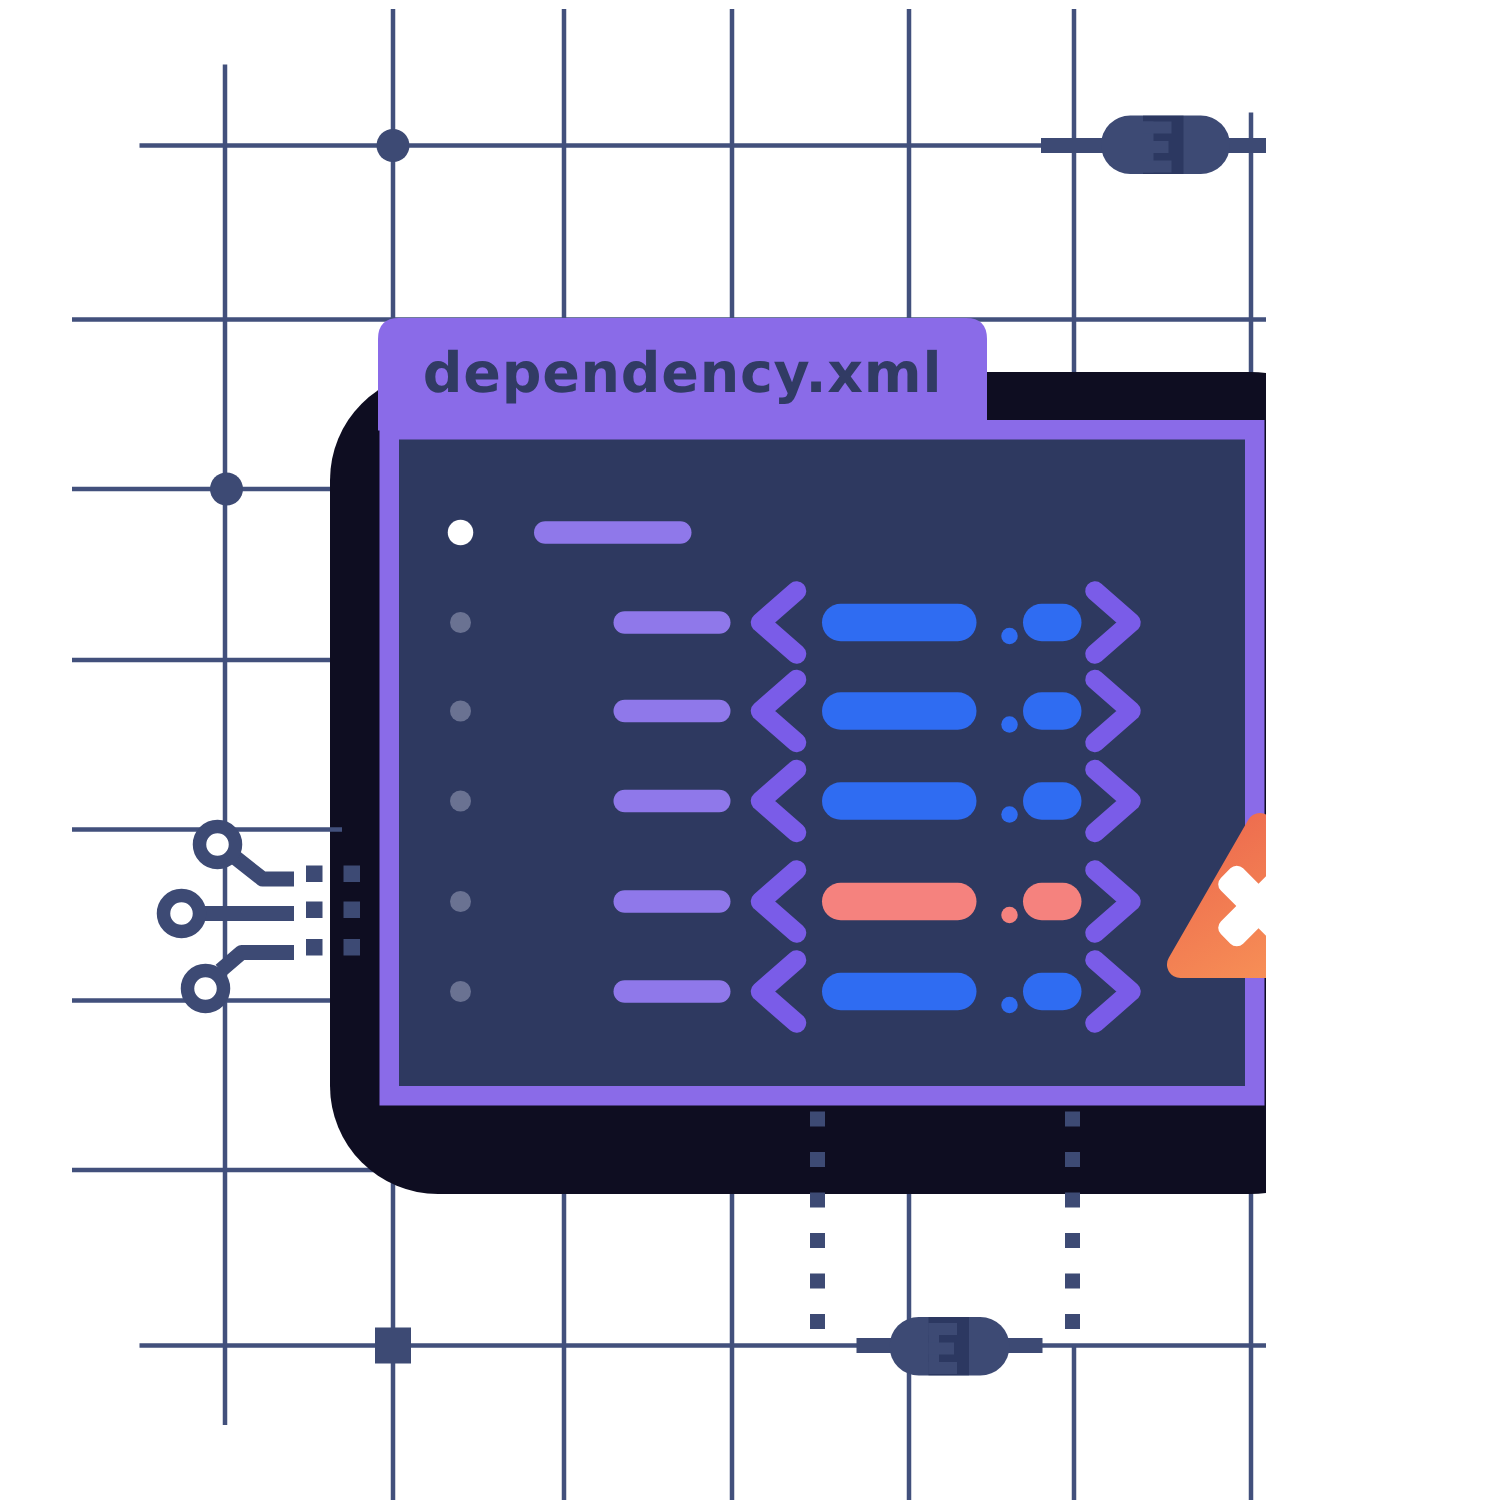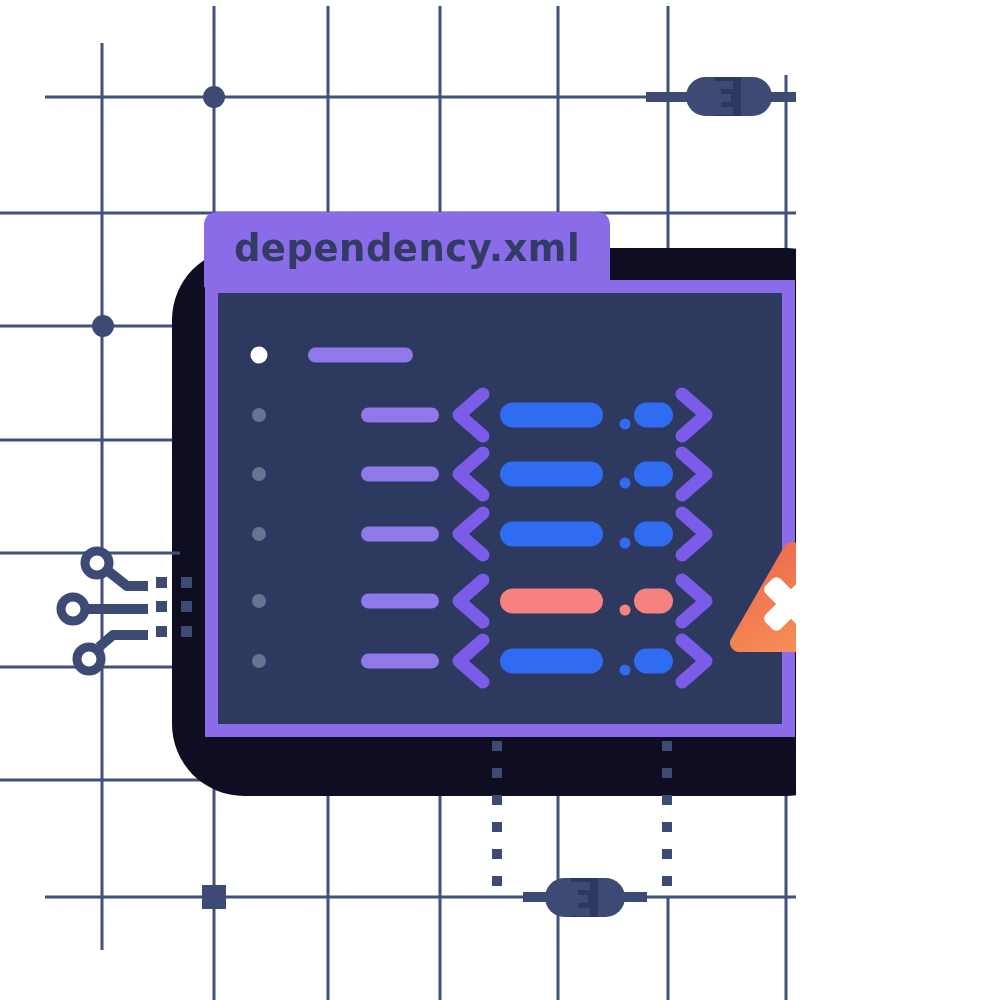--- a/index.html
+++ b/index.html
@@ -16,21 +16,21 @@
     --red:#f5827e;
     --bullet-gray:#6a7292;
     --bullet-white:#ffffff;
     --title-text:#313b64;
     --error-gradient-start:#ec684e;
     --error-gradient-end:#f78f56;
     --x-mark:#ffffff;
   }
   html,body{margin:0;padding:0;background:var(--background);}
   .canvas{position:relative;width:796px;height:1000px;background:var(--background);overflow:hidden;
-          font-family:"DejaVu Sans","Liberation Sans",sans-serif;}
+          font-family:"DejaVu Sans","Liberation Sans",sans-serif;padding-left:48px;}
   svg{display:block;}
   .grid{stroke:var(--grid-line);stroke-width:3;fill:none;}
   .marker{fill:var(--circuit);}
   .comp{fill:var(--circuit);}
   .comp-dark{fill:var(--circuit-dark);}
   .trace{stroke:var(--circuit);stroke-width:10;fill:none;stroke-linejoin:round;}
   .terminal{fill:#ffffff;stroke:var(--circuit);stroke-width:9;}
   .shadow{fill:var(--shadow);}
   .tab{fill:var(--purple);}
   .win-frame{fill:var(--panel);stroke:var(--purple);stroke-width:13;}

